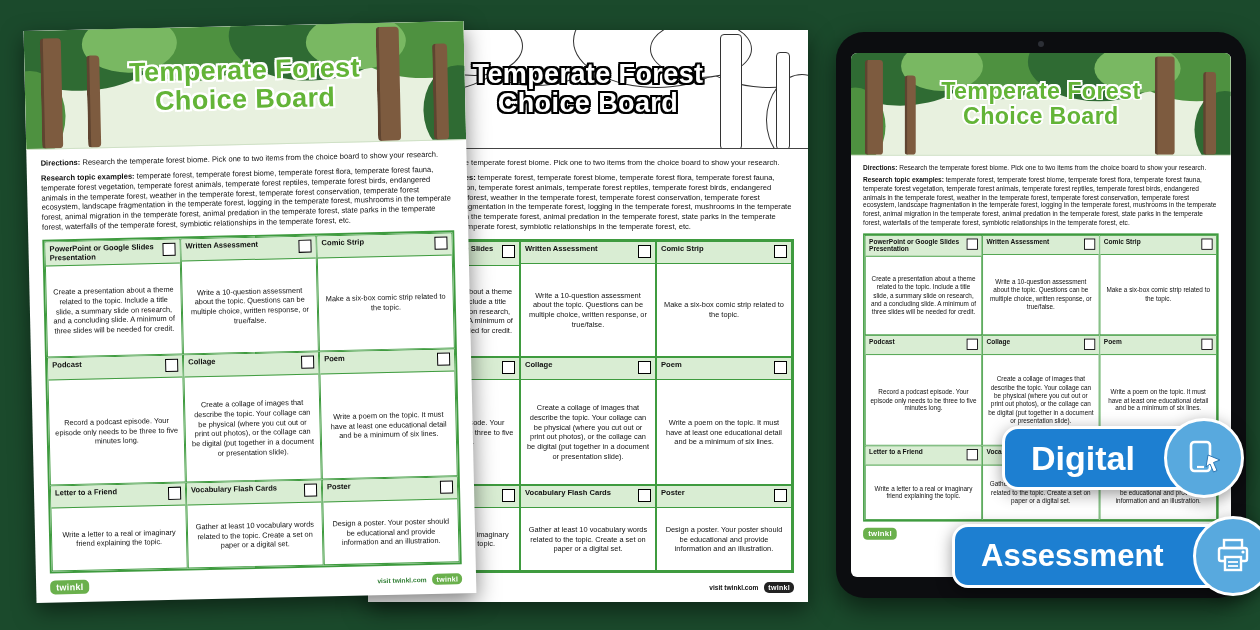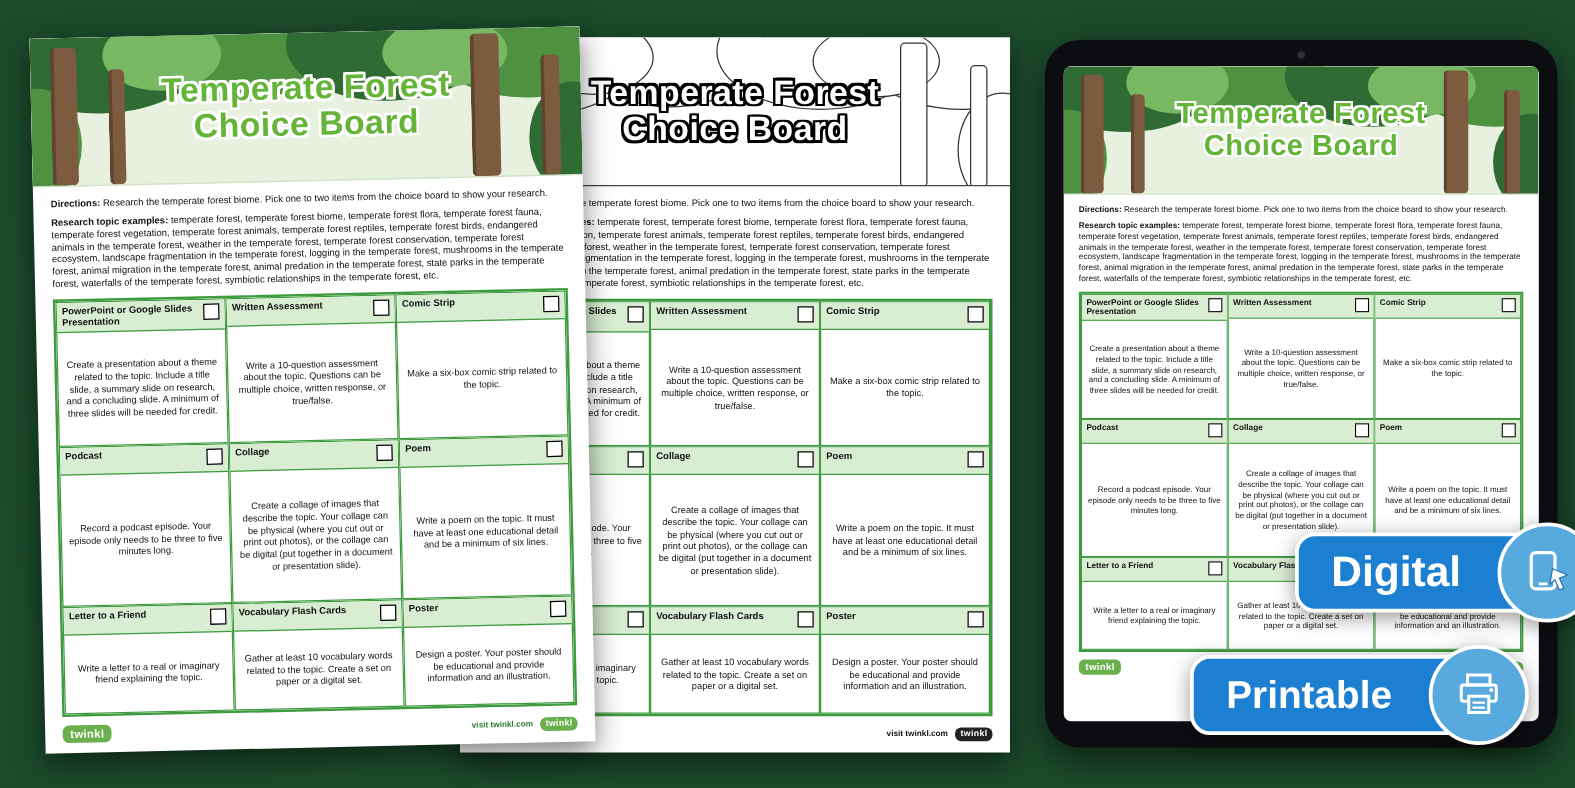--- a/index.html
+++ b/index.html
@@ -112,21 +112,21 @@
 
   
   .badge{position:absolute;z-index:6;filter:drop-shadow(0 4px 8px rgba(0,0,0,.4));}
   .badge-pill{
     background:#1d7fd1;border:3px solid #fff;border-radius:16px;
     color:#fff;font-weight:bold;
     display:flex;align-items:center;
     height:58px;padding:0 72px 0 26px;
   }
   .badge-digital{left:1002px;top:426px;}
-  .badge-digital .badge-pill{font-size:34px;margin-left:34px;}
+  .badge-digital .badge-pill{font-size:34px;}
   .badge-printable{left:952px;top:524px;}
   .badge-printable .badge-pill{font-size:31px;}
   .badge-circle{
     position:absolute;right:-34px;top:50%;transform:translateY(-50%);
     width:74px;height:74px;border-radius:50%;
     background:#58a9de;border:3px solid #fff;
     display:flex;align-items:center;justify-content:center;
   }
   .badge-circle svg{display:block;}
 </style>
@@ -449,21 +449,21 @@
       <svg width="42" height="42" viewBox="0 0 42 42">
         <rect x="8" y="5" width="19" height="29" rx="3.5" fill="none" stroke="#fff" stroke-width="2.6"></rect>
         <line x1="14" y1="30" x2="21" y2="30" stroke="#fff" stroke-width="2.2"></line>
         <path d="M25 18 L37 23 L30.5 25.5 L34 33.5 L30.5 35 L27 27 L23 30 Z" fill="#fff" stroke="#2a77b5" stroke-width="1"></path>
       </svg>
     </div>
   </div>
 
   <div class="badge badge-printable">
     <div class="badge-pill">
-      <span>Printable</span>
+      <span>Assessment</span>
     </div>
     <div class="badge-circle">
       <svg width="42" height="42" viewBox="0 0 42 42">
         <rect x="12" y="5" width="18" height="8" fill="none" stroke="#fff" stroke-width="2.4"></rect>
         <rect x="7" y="13" width="28" height="13" rx="2" fill="none" stroke="#fff" stroke-width="2.4"></rect>
         <rect x="13" y="22" width="16" height="13" fill="#58a9de" stroke="#fff" stroke-width="2.4"></rect>
         <line x1="16" y1="27" x2="26" y2="27" stroke="#fff" stroke-width="1.8"></line>
         <line x1="16" y1="31" x2="26" y2="31" stroke="#fff" stroke-width="1.8"></line>
         <circle cx="31" cy="17" r="1.6" fill="#fff"></circle>
       </svg>

